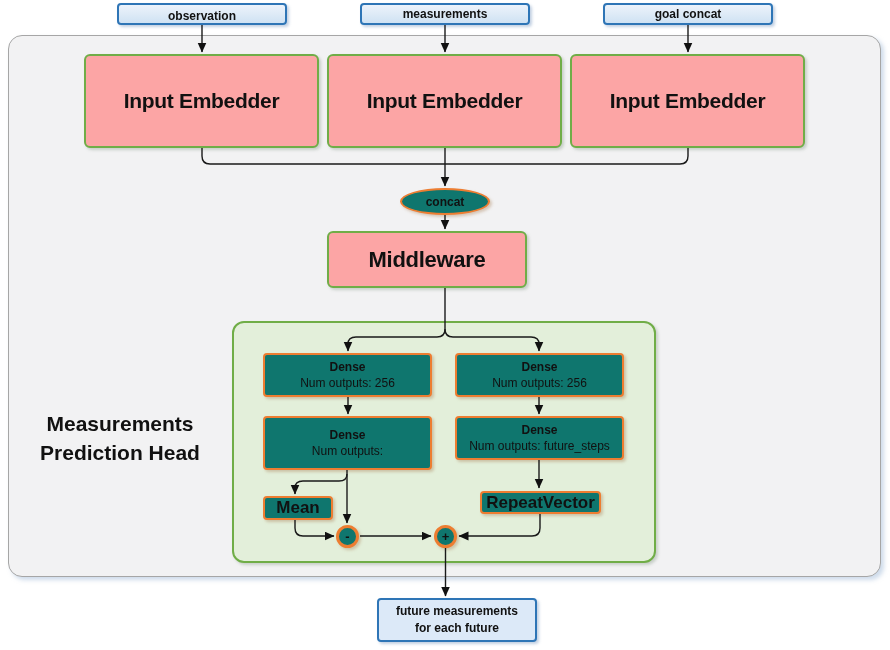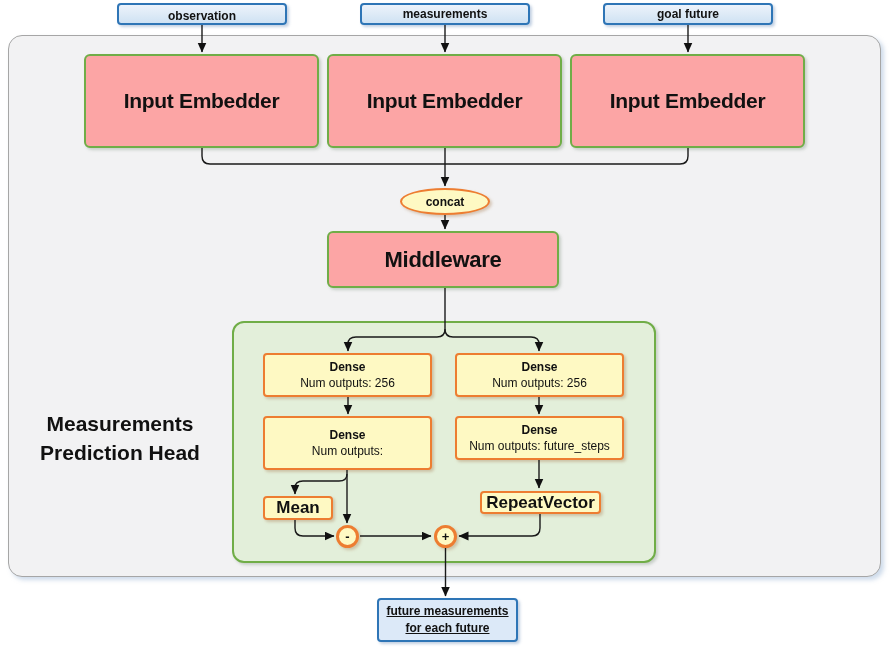--- a/index.html
+++ b/index.html
@@ -6,21 +6,21 @@
   .stage{position:relative;width:890px;height:650px;font-family:"Liberation Sans",sans-serif;color:#111;overflow:hidden;}
   .abs{position:absolute;box-sizing:border-box;}
   .box{display:flex;flex-direction:column;align-items:center;justify-content:center;text-align:center;}
   .gray-panel{border:1.5px solid #A6A6A6;border-radius:14px;background:#F2F2F3;box-shadow:3px 3px 4px rgba(160,185,215,.5);}
   .blue-label{border:2px solid #2E75B6;border-radius:4px;background:linear-gradient(180deg,#EDF3FB 0%,#CFE2F3 100%);
     font-weight:bold;font-size:12px;box-shadow:2px 2px 3px rgba(120,150,190,.45);}
   .green-box{border:2.5px solid #70AD47;border-radius:6px;background:#fca5a5;font-weight:bold;box-shadow:2px 2px 3px rgba(120,140,120,.35);}
   .embedder{font-size:21px;letter-spacing:-.3px;}
   .middleware{font-size:22px;letter-spacing:-.3px;}
   .green-panel{border:2.5px solid #70AD47;border-radius:12px;background:#E3EFDA;box-shadow:2px 2px 3px rgba(120,140,120,.35);}
-  .orange-box{border:2.5px solid #ED7D31;border-radius:4px;background:#fef9c3;box-shadow:2px 2px 3px rgba(170,130,90,.4);}
+  .orange-box{border:2.5px solid #ED7D31;border-radius:4px;background:#0f766e;box-shadow:2px 2px 3px rgba(170,130,90,.4);}
   .ellipse{border-radius:50%;font-weight:bold;font-size:12px;}
   .circle{border-radius:50%;border-width:3px;font-weight:bold;font-size:13px;line-height:1;box-shadow:2px 2px 3px rgba(170,130,90,.4);}
   .dense-title{font-size:12px;font-weight:bold;line-height:16px;}
   .dense-sub{font-size:12px;line-height:16px;}
   .small-node{font-size:17px;font-weight:bold;}
   .head-title{font-size:21px;font-weight:bold;line-height:29px;text-align:center;}
   .out-box{border:2.5px solid #2E75B6;border-radius:4px;background:#DCE9F8;font-weight:bold;font-size:12px;line-height:17px;
     box-shadow:2px 2px 3px rgba(120,150,190,.45);}
   svg.wires{position:absolute;left:0;top:0;pointer-events:none;}
   .ln{fill:none;stroke:#1a1a1a;stroke-width:1.4;}
@@ -39,38 +39,38 @@
     <div>Prediction Head</div>
   </div>
 
   <div class="abs box blue-label" style="left:117px;top:3px;width:170px;height:22px;justify-content:flex-end;">
     <span>observation</span>
   </div>
   <div class="abs box blue-label" style="left:360px;top:3px;width:170px;height:22px;">
     <span>measurements</span>
   </div>
   <div class="abs box blue-label" style="left:603px;top:3px;width:170px;height:22px;">
-    <span>goal future</span>
+    <span>goal concat</span>
   </div>
 
   <div class="abs box green-box embedder" style="left:84px;top:54px;width:235px;height:94px;">
     <span>Input Embedder</span>
   </div>
   <div class="abs box green-box embedder" style="left:327px;top:54px;width:235px;height:94px;">
     <span>Input Embedder</span>
   </div>
   <div class="abs box green-box embedder" style="left:570px;top:54px;width:235px;height:94px;">
     <span>Input Embedder</span>
   </div>
 
   <div class="abs box orange-box ellipse" style="left:400px;top:188px;width:90px;height:27px;">
     <span>concat</span>
   </div>
 
-  <div class="abs box green-box middleware" style="left:327px;top:231px;width:232px;height:57px;">
+  <div class="abs box green-box middleware" style="left:327px;top:231px;width:200px;height:57px;">
     <span>Middleware</span>
   </div>
 
   <div class="abs box orange-box" style="left:263px;top:353px;width:169px;height:44px;">
     <div class="dense-title">Dense</div>
     <div class="dense-sub">Num outputs: 256</div>
   </div>
 
   <div class="abs box orange-box" style="left:455px;top:353px;width:169px;height:44px;">
     <div class="dense-title">Dense</div>
@@ -96,21 +96,21 @@
   </div>
 
   <div class="abs box orange-box circle" style="left:336px;top:525px;width:23px;height:23px;">
     <span>-</span>
   </div>
 
   <div class="abs box orange-box circle" style="left:434px;top:525px;width:23px;height:23px;">
     <span>+</span>
   </div>
 
-  <div class="abs box out-box" style="left:377px;top:598px;width:141px;height:44px;text-decoration:underline;">
+  <div class="abs box out-box" style="left:377px;top:598px;width:160px;height:44px;">
     <div>future measurements</div>
     <div>for each future</div>
   </div>
 
   <svg class="wires" width="890" height="650">
     <defs>
       <marker id="ah" markerUnits="userSpaceOnUse" markerWidth="11" markerHeight="10" refX="9.5" refY="4.5" orient="auto">
         <path d="M0,0 L10,4.5 L0,9 Z" fill="#111"></path>
       </marker>
     </defs>

